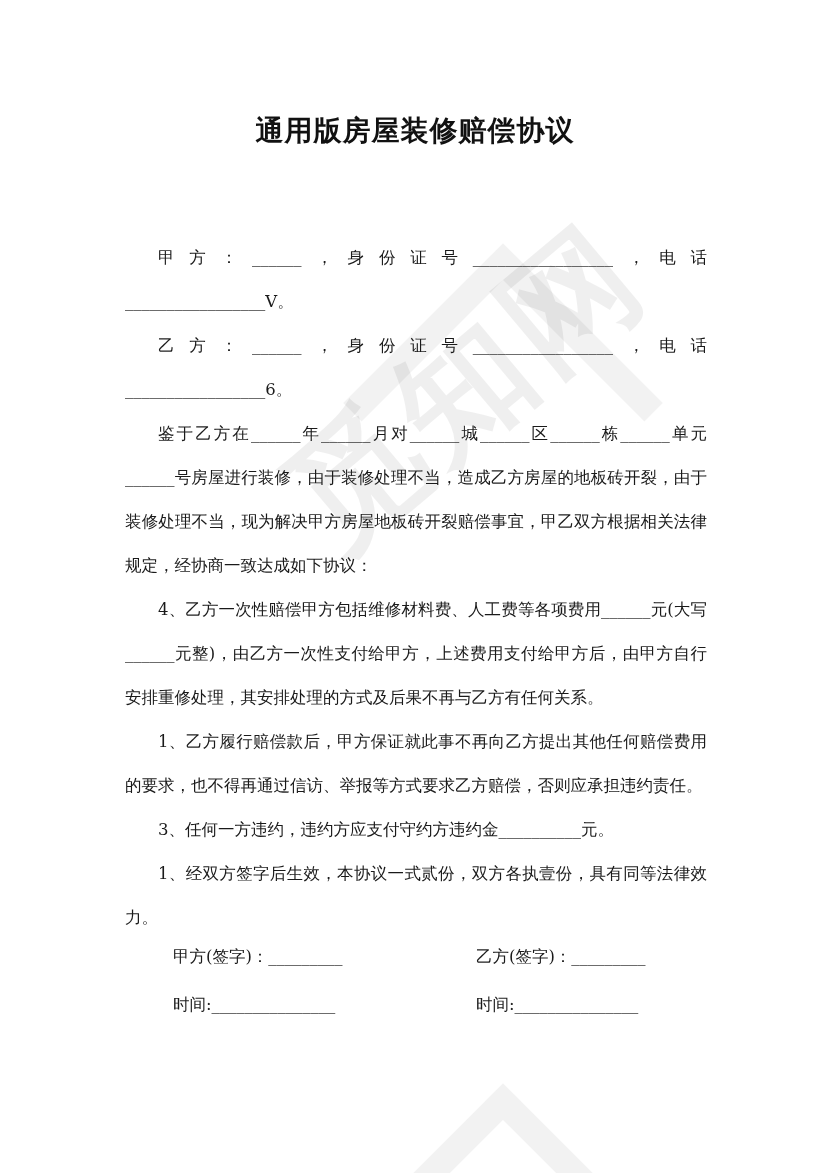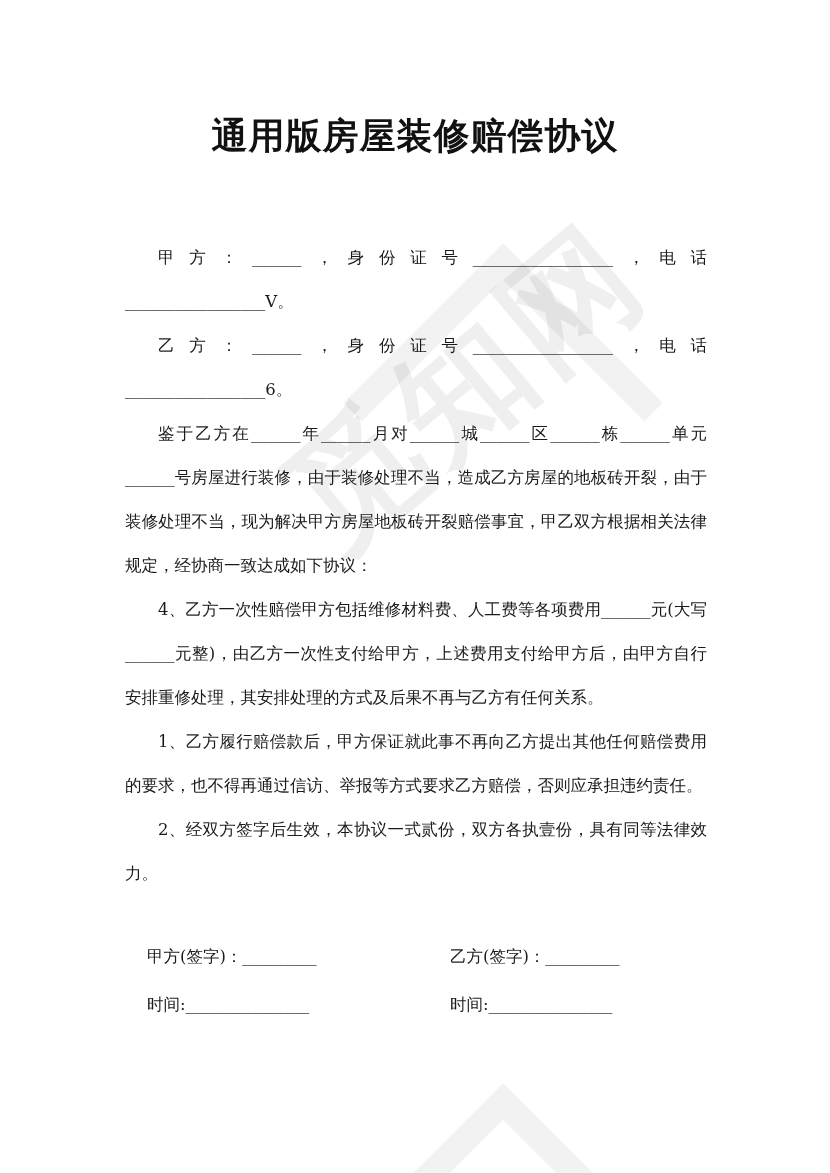--- a/index.html
+++ b/index.html
@@ -46,21 +46,21 @@
     .wd1 { left: 390px; top: 290px; }
     .wd2 { left: 390px; top: 1130px; }
 
     .title {
       position: absolute;
       left: 0; width: 830px;
       top: 112px;
       text-align: center;
       font-family: "DejaVu Serif", "Liberation Serif", serif;
       font-weight: bold;
-      font-size: 36px;
+      font-size: 28px;
       letter-spacing: 1px;
       color: #111;
     }
     .body {
       position: absolute;
       left: 125px;
       top: 236px;
       width: 582px;
       font-size: 16.5px;
       line-height: 44px;
@@ -74,21 +74,21 @@
     .spaced-line {
       display: flex;
       justify-content: space-between;
       text-indent: 0;
       padding-left: 33px;
     }
     .spaced-line span { white-space: pre; }
     .cont { text-indent: 0; }
     .sig {
       position: absolute;
-      left: 147px;
+      left: 173px;
       top: 933px;
       width: 520px;
       font-size: 16.5px;
     }
     .sig-row {
       display: flex;
       height: 48px;
       align-items: center;
     }
     .sig-col-left { width: 303px; white-space: pre; }
@@ -138,21 +138,22 @@
       <span>，</span>
       <span>电</span>
       <span>话</span>
     </div>
     <p class="p cont">_________________6。</p>
 
     <p class="p">鉴于乙方在______年______月对______城______区______栋______单元______号房屋进行装修，由于装修处理不当，造成乙方房屋的地板砖开裂，由于装修处理不当，现为解决甲方房屋地板砖开裂赔偿事宜，甲乙双方根据相关法律规定，经协商一致达成如下协议：</p>
 
     <p class="p">4、乙方一次性赔偿甲方包括维修材料费、人工费等各项费用______元(大写______元整)，由乙方一次性支付给甲方，上述费用支付给甲方后，由甲方自行安排重修处理，其安排处理的方式及后果不再与乙方有任何关系。</p>
     <p class="p">1、乙方履行赔偿款后，甲方保证就此事不再向乙方提出其他任何赔偿费用的要求，也不得再通过信访、举报等方式要求乙方赔偿，否则应承担违约责任。</p>
-    <p class="p">2、经双方签字后生效，本协议一式贰份，双方各执壹份，具有同等法律效力。</p>
+    <p class="p">3、任何一方违约，违约方应支付守约方违约金__________元。</p>
+    <p class="p">1、经双方签字后生效，本协议一式贰份，双方各执壹份，具有同等法律效力。</p>
   </div>
 
   <div class="sig">
     <div class="sig-row">
       <span class="sig-col-left">甲方(签字)：_________</span>
       <span class="sig-col-right">乙方(签字)：_________</span>
     </div>
     <div class="sig-row">
       <span class="sig-col-left">时间:_______________</span>
       <span class="sig-col-right">时间:_______________</span>

